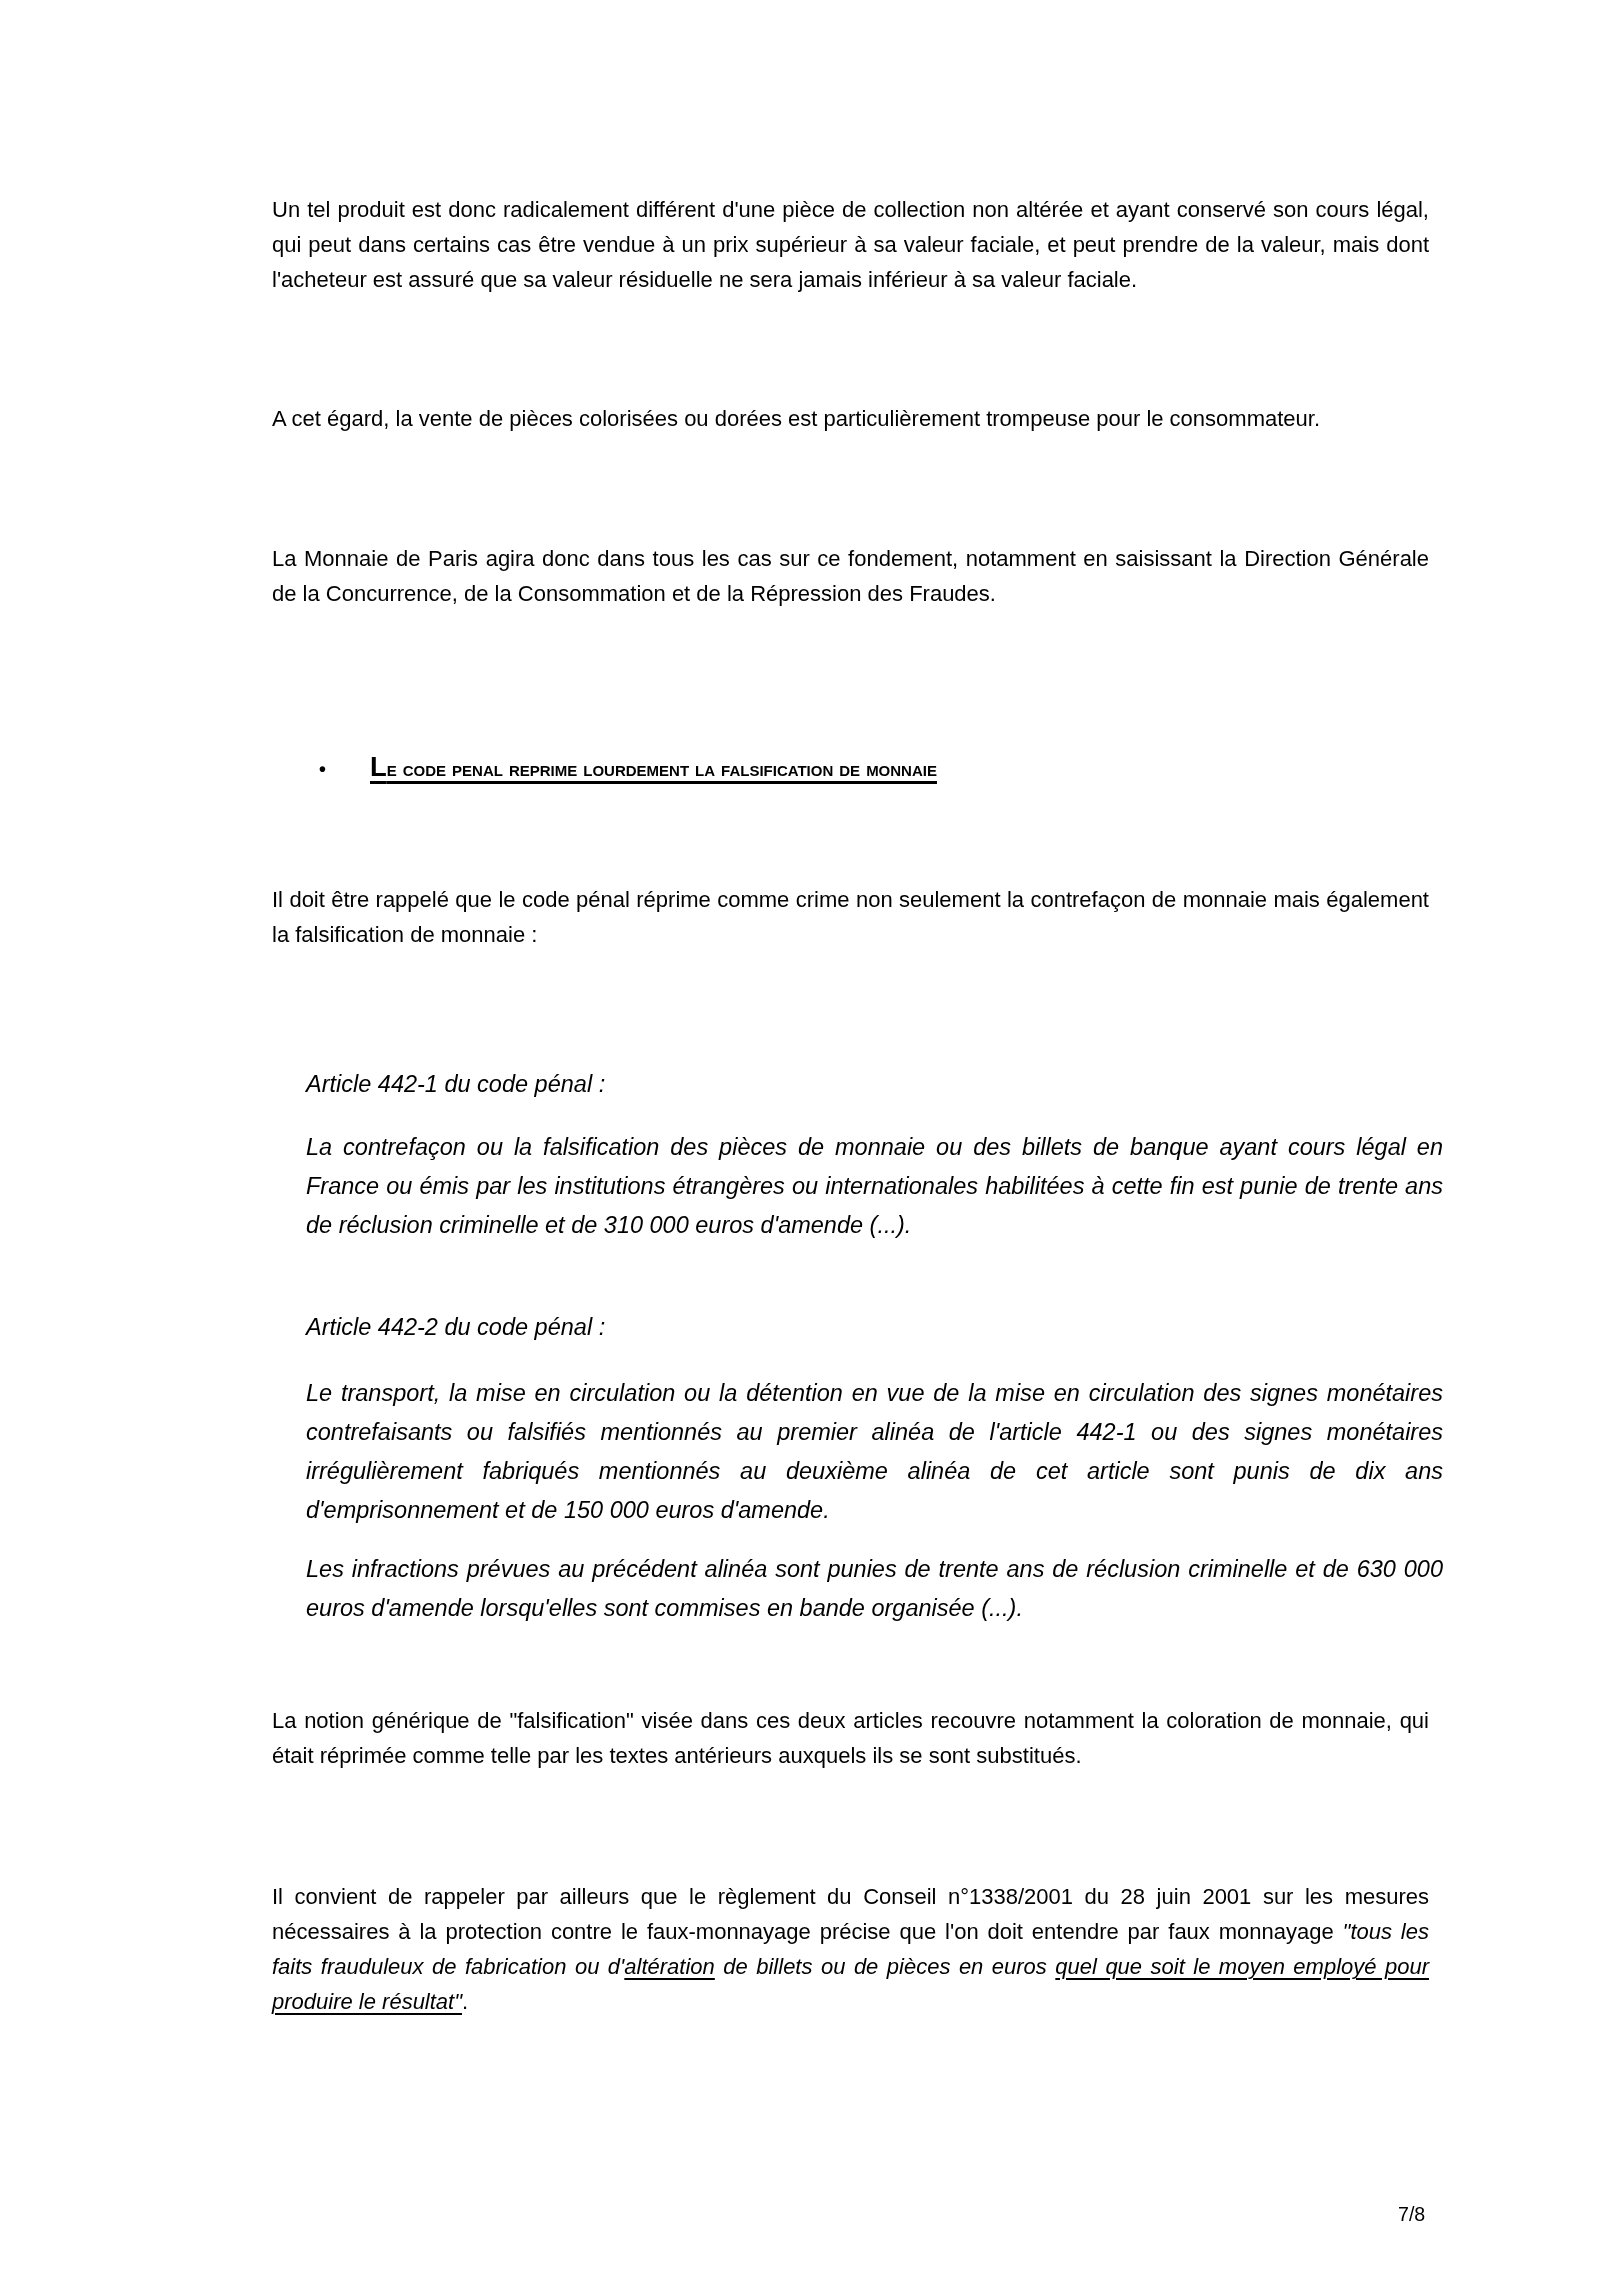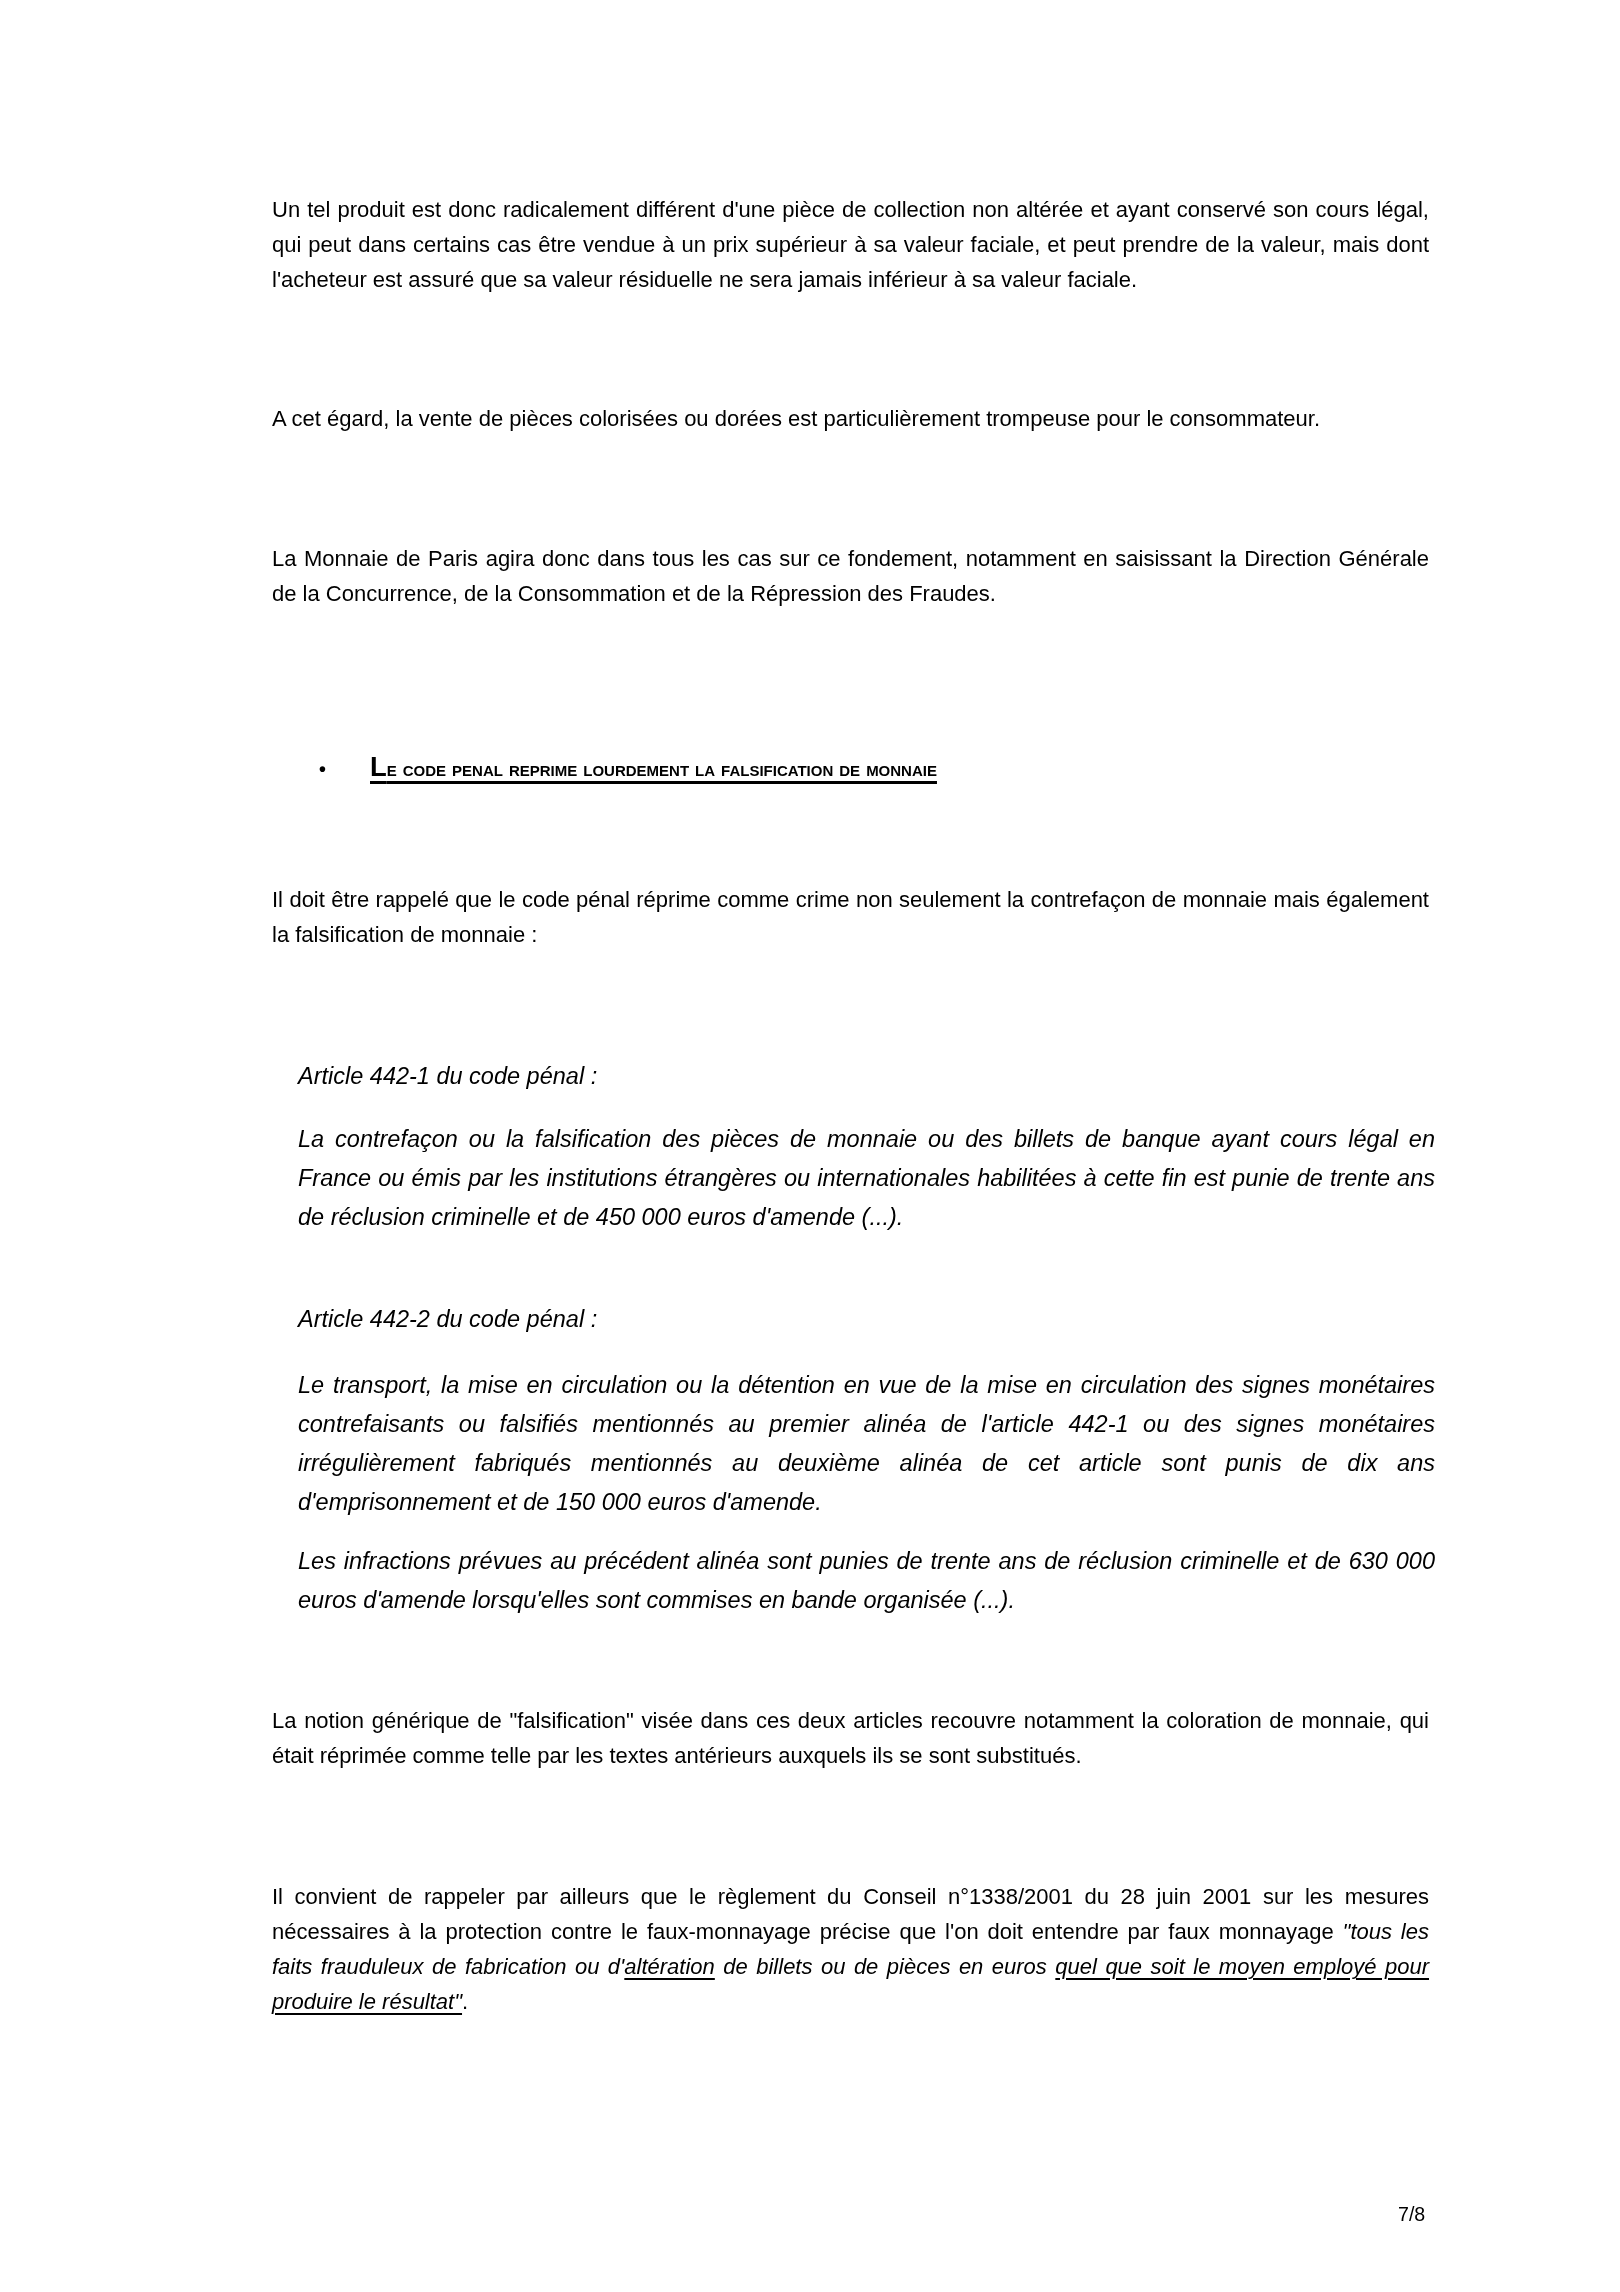--- a/index.html
+++ b/index.html
@@ -1,18 +1,18 @@
 <!DOCTYPE html>
 <html><head>
 <meta charset="utf-8">
 <style>
   html, body { margin:0; padding:0; background:#ffffff; }
   body { width:1620px; height:2293px; position:relative; overflow:hidden; color:#000; }
   .p { position:absolute; left:272px; width:1157px; font-family:"Liberation Sans", sans-serif; font-size:22px; line-height:35px; text-align:justify; margin:0; }
-  .art { position:absolute; left:290px; width:1137px; font-family:"Liberation Sans", sans-serif; font-size:23.5px; line-height:39px; font-style:italic; text-align:justify; margin:8px; }
+  .art { position:absolute; left:290px; width:1137px; font-family:"Liberation Sans", sans-serif; font-size:23.5px; line-height:39px; font-style:italic; text-align:justify; margin:16px; }
   .heading { position:absolute; left:319px; top:749px; font-family:"Liberation Sans", sans-serif; font-weight:bold; font-size:21.6px; line-height:35px; }
   .heading .bullet { display:inline-block; width:51px; font-size:19.6px; }
   .heading .title { text-decoration:underline; text-decoration-thickness:2.9px; text-underline-offset:4.9px; font-variant:small-caps; }
   .heading .title .big { font-size:27.4px; }
   .u { text-decoration:underline; text-decoration-thickness:2px; text-underline-offset:3.9px; }
   .it { font-style:italic; }
   .pagenum { position:absolute; left:1398px; top:2203px; font-family:"Liberation Sans", sans-serif; font-size:19.6px; }
 </style>
 </head>
 <body>
@@ -23,21 +23,21 @@
 
 <p class="p" style="top:541px;">La Monnaie de Paris agira donc dans tous les cas sur ce fondement, notamment en saisissant la Direction Générale de la Concurrence, de la Consommation et de la Répression des Fraudes.</p>
 
 <div class="heading">
   <span class="bullet">•</span><span class="title"><span class="big">L</span><span>e code penal reprime lourdement la falsification de monnaie</span></span>
 </div>
 
 <p class="p" style="top:882px;">Il doit être rappelé que le code pénal réprime comme crime non seulement la contrefaçon de monnaie mais également la falsification de monnaie :</p>
 
 <p class="art" style="top:1049px;">Article 442-1 du code pénal :</p>
-<p class="art" style="top:1112px;">La contrefaçon ou la falsification des pièces de monnaie ou des billets de banque ayant cours légal en France ou émis par les institutions étrangères ou internationales habilitées à cette fin est punie de trente ans de réclusion criminelle et de 450 000 euros d'amende (...).</p>
+<p class="art" style="top:1112px;">La contrefaçon ou la falsification des pièces de monnaie ou des billets de banque ayant cours légal en France ou émis par les institutions étrangères ou internationales habilitées à cette fin est punie de trente ans de réclusion criminelle et de 310 000 euros d'amende (...).</p>
 
 <p class="art" style="top:1292px;">Article 442-2 du code pénal :</p>
 <p class="art" style="top:1358px;">Le transport, la mise en circulation ou la détention en vue de la mise en circulation des signes monétaires contrefaisants ou falsifiés mentionnés au premier alinéa de l'article 442-1 ou des signes monétaires irrégulièrement fabriqués mentionnés au deuxième alinéa de cet article sont punis de dix ans d'emprisonnement et de 150 000 euros d'amende.</p>
 <p class="art" style="top:1534px;">Les infractions prévues au précédent alinéa sont punies de trente ans de réclusion criminelle et de 630 000 euros d'amende lorsqu'elles sont commises en bande organisée (...).</p>
 
 <p class="p" style="top:1703px;">La notion générique de "falsification" visée dans ces deux articles recouvre notamment la coloration de monnaie, qui était réprimée comme telle par les textes antérieurs auxquels ils se sont substitués.</p>
 
 <p class="p" style="top:1879px;"><span>Il convient de rappeler par ailleurs que le règlement du Conseil n°1338/2001 du 28 juin 2001 sur les mesures nécessaires à la protection contre le faux-monnayage précise que l'on doit entendre par faux monnayage </span><span class="it">"tous les faits frauduleux de fabrication ou d'</span><span class="it u">altération</span><span class="it"> de billets ou de pièces en euros </span><span class="it u">quel que soit le moyen employé pour produire le résultat"</span><span>.</span></p>
 
 <div class="pagenum">7/8</div>

